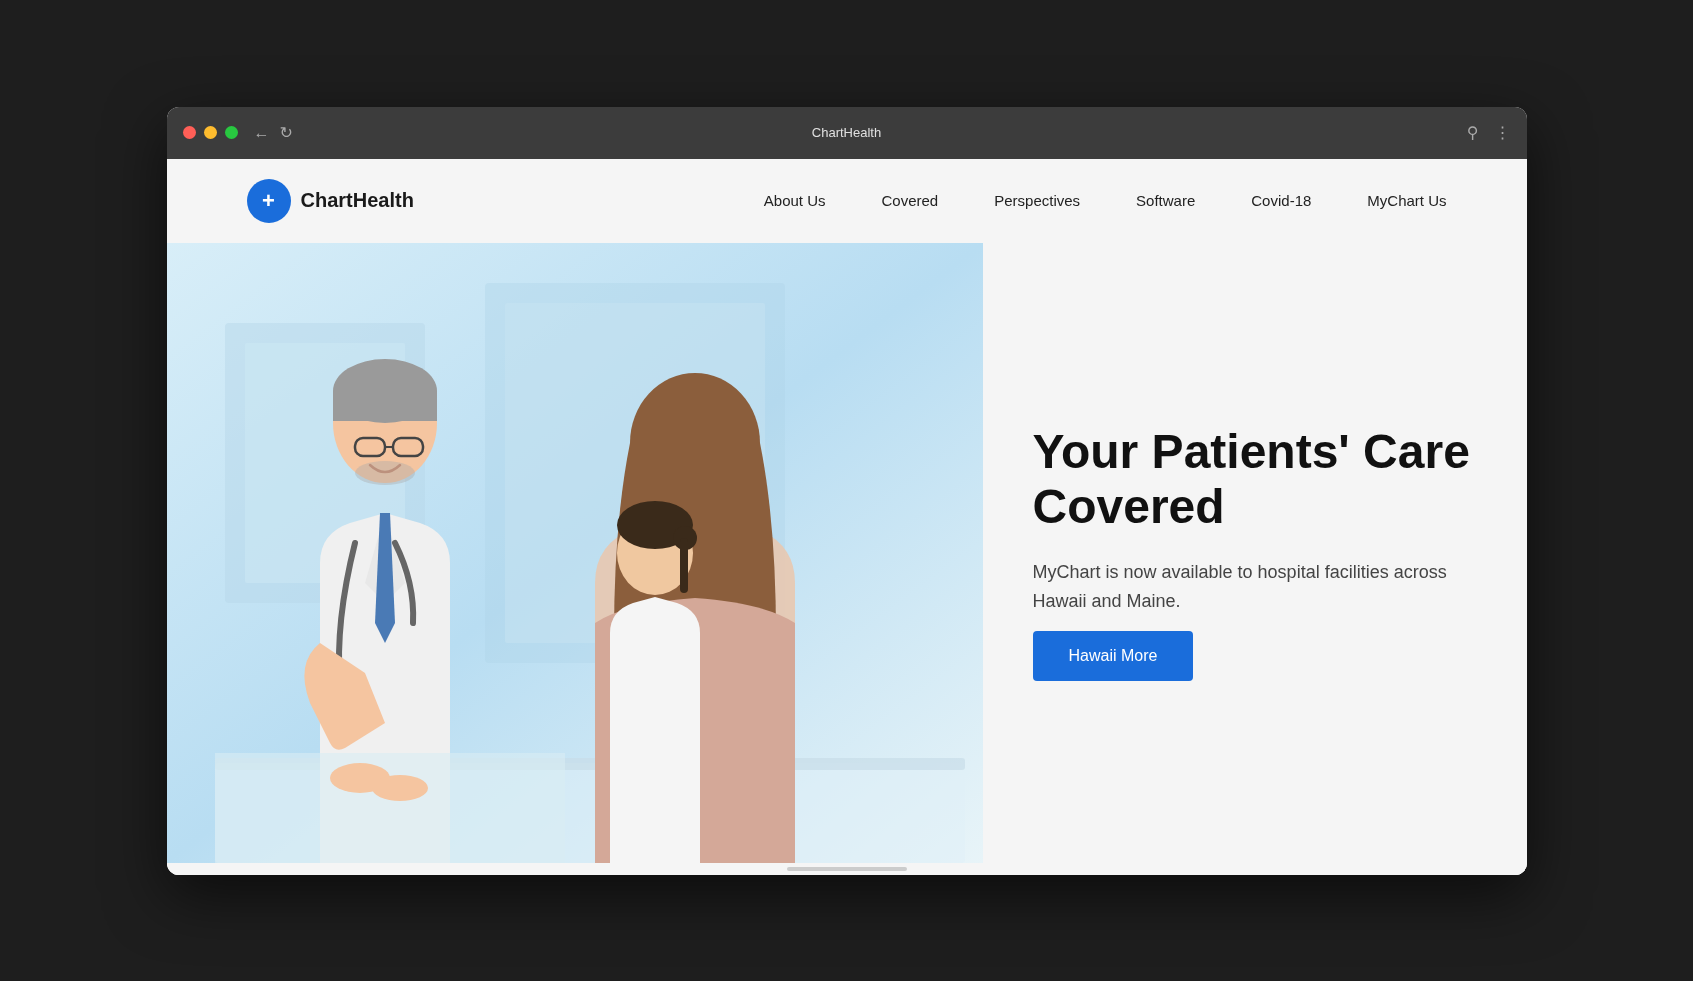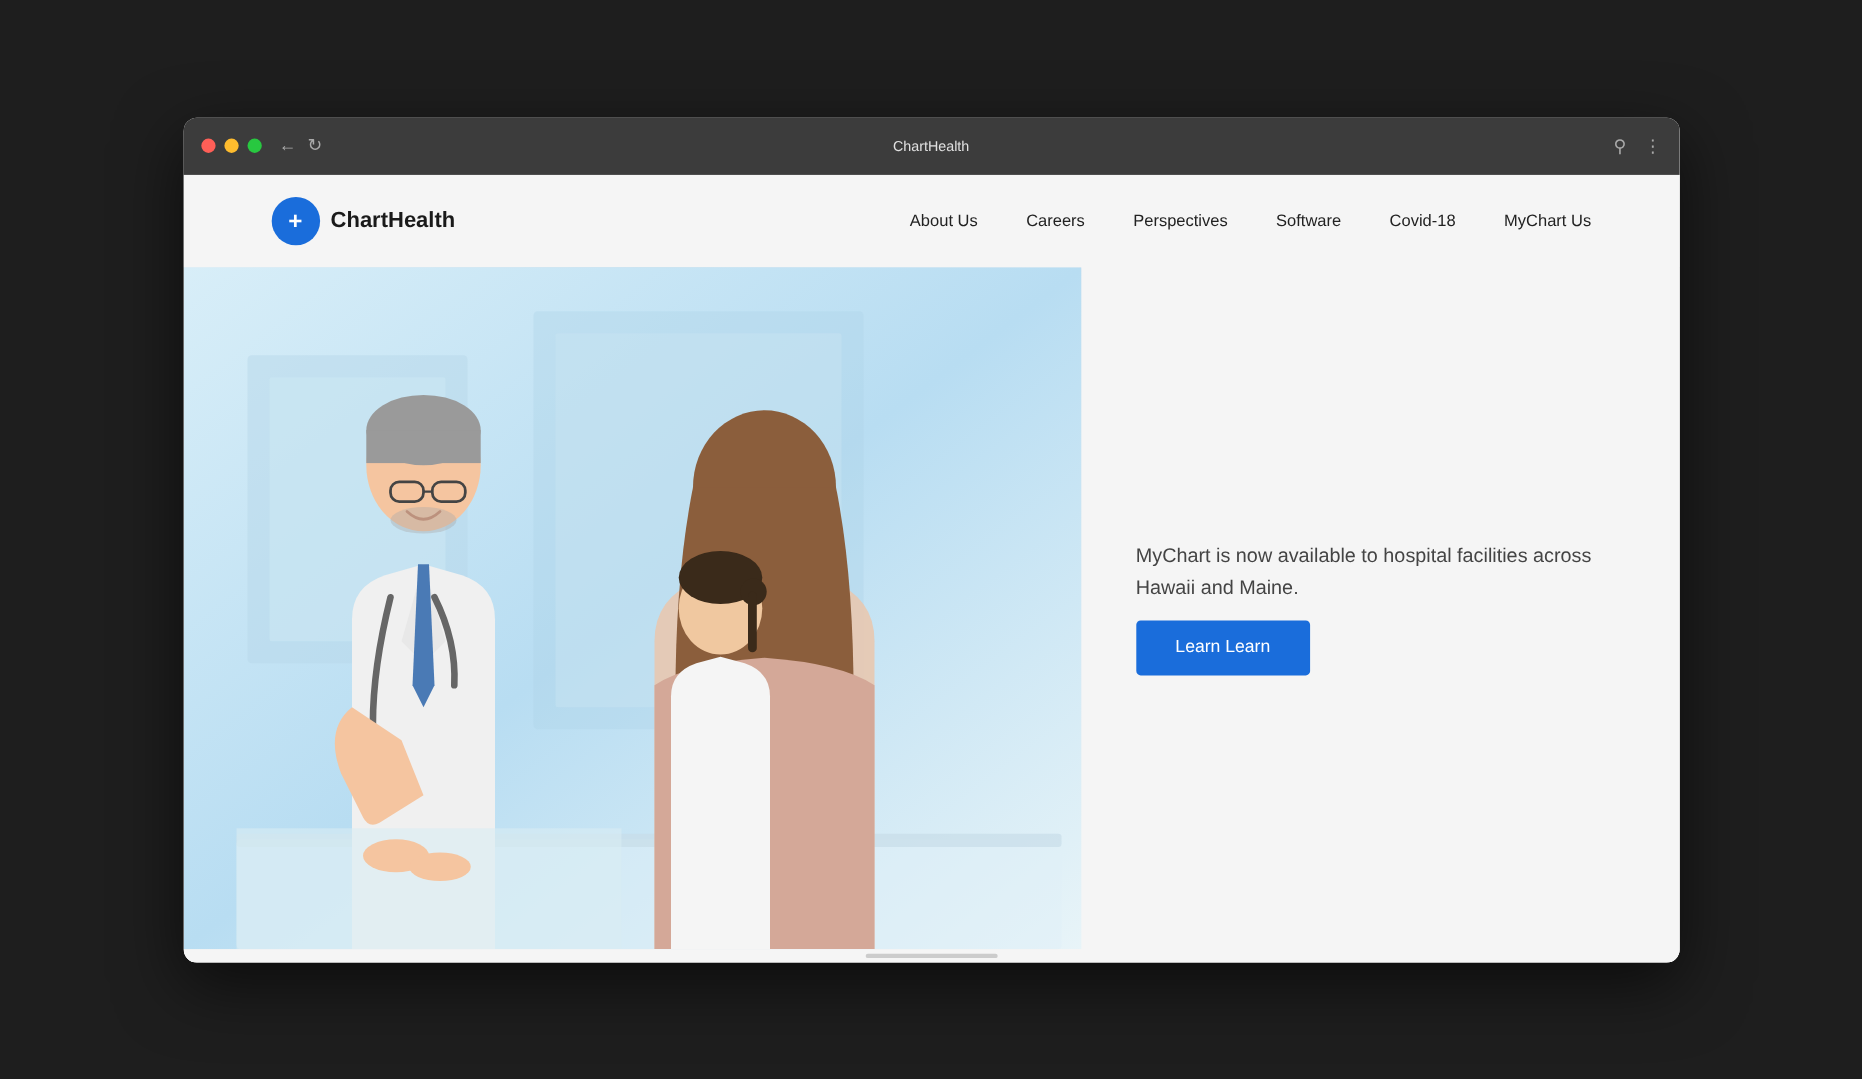--- a/index.html
+++ b/index.html
@@ -118,21 +118,21 @@
     }
 
     .logo-text {
       font-size: 20px;
       font-weight: 600;
       color: #1a1a1a;
     }
 
     .site-nav {
       display: flex;
-      gap: 44px;
+      gap: 56px;
       align-items: center;
     }
 
     .nav-link {
       font-size: 15px;
       color: #222;
       text-decoration: none;
       font-weight: 400;
       cursor: pointer;
     }
@@ -237,21 +237,21 @@
 
   <div class="website">
 
     <header class="site-header">
       <div class="logo-area">
         <div class="logo-icon">+</div>
         <span class="logo-text">ChartHealth</span>
       </div>
       <nav class="site-nav">
         <a class="nav-link">About Us</a>
-        <a class="nav-link">Careers</a>
+        <a class="nav-link">Covered</a>
         <a class="nav-link">Perspectives</a>
         <a class="nav-link">Software</a>
         <a class="nav-link">Covid-18</a>
         <a class="nav-link">MyChart Us</a>
       </nav>
     </header>
 
     <section class="hero-section">
 
       <div class="hero-image-area">
@@ -320,22 +320,23 @@
           <path d="M445 620 L445 390 Q445 368 468 360 L490 354 L512 360 Q535 368 535 390 L535 620Z" fill="#f5f5f5"></path>
 
           <rect x="50" y="510" width="350" height="110" rx="0" fill="#d8ecf4" opacity="0.6"></rect>
 
           <ellipse cx="195" cy="535" rx="30" ry="15" fill="#f5c5a0"></ellipse>
           <ellipse cx="235" cy="545" rx="28" ry="13" fill="#f5c5a0"></ellipse>
         </svg>
       </div>
 
       <div class="hero-content">
+        <h1 class="hero-title">Your Patients' Care Covered</h1>
         <p class="hero-subtitle">MyChart is now available to hospital facilities across Hawaii and Maine.</p>
-        <button class="learn-more-btn">Learn Learn</button>
+        <button class="learn-more-btn">Hawaii More</button>
       </div>
 
     </section>
 
     <div class="scroll-hint">
       <div class="scroll-bar"></div>
     </div>
 
   </div>
 </div>

